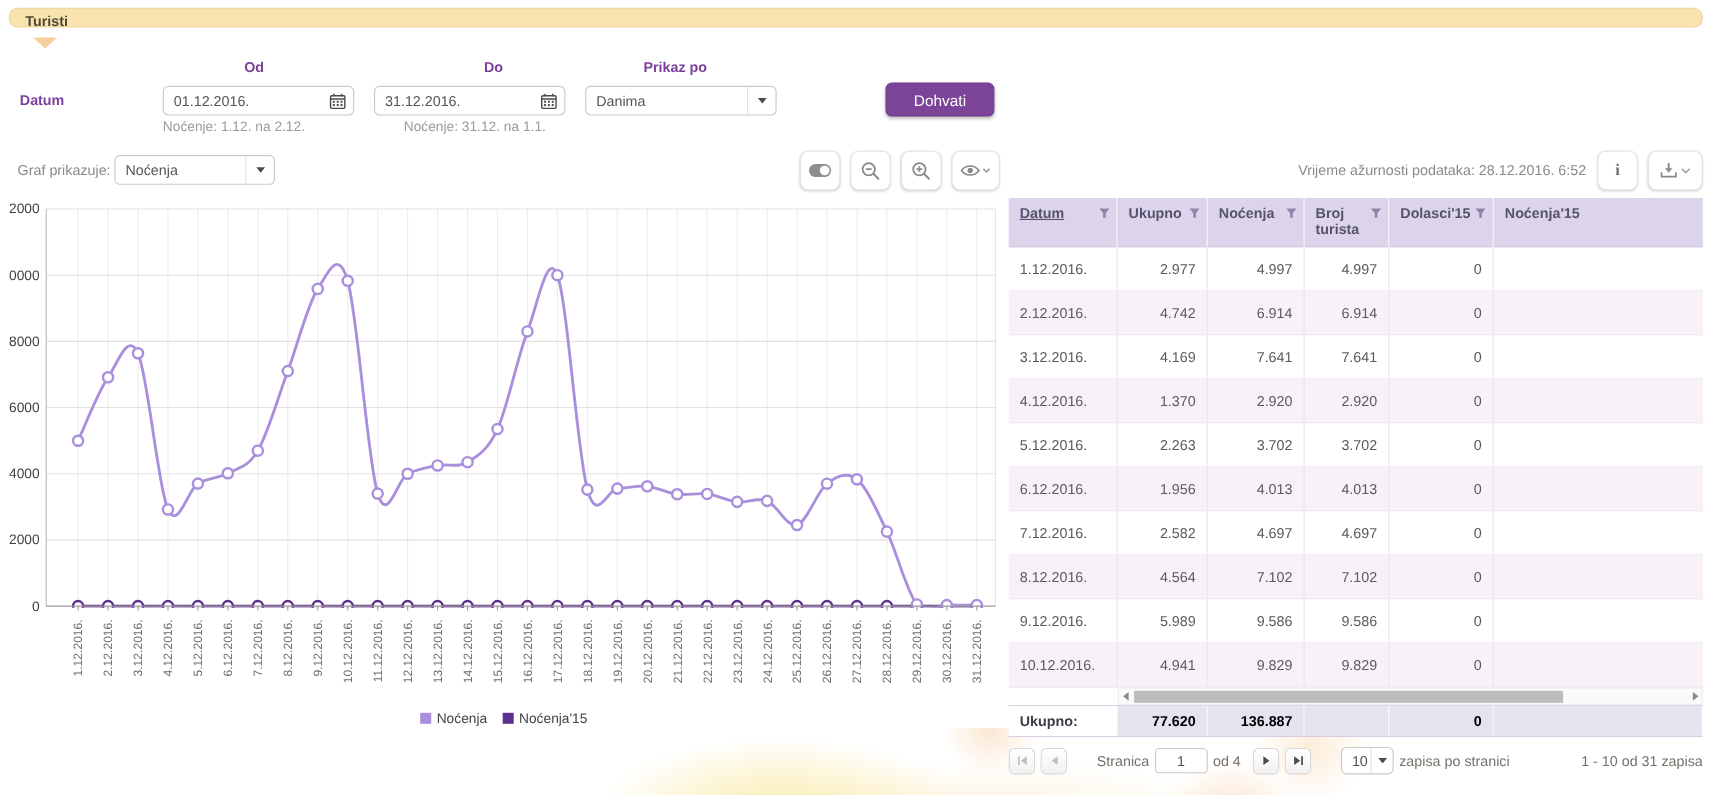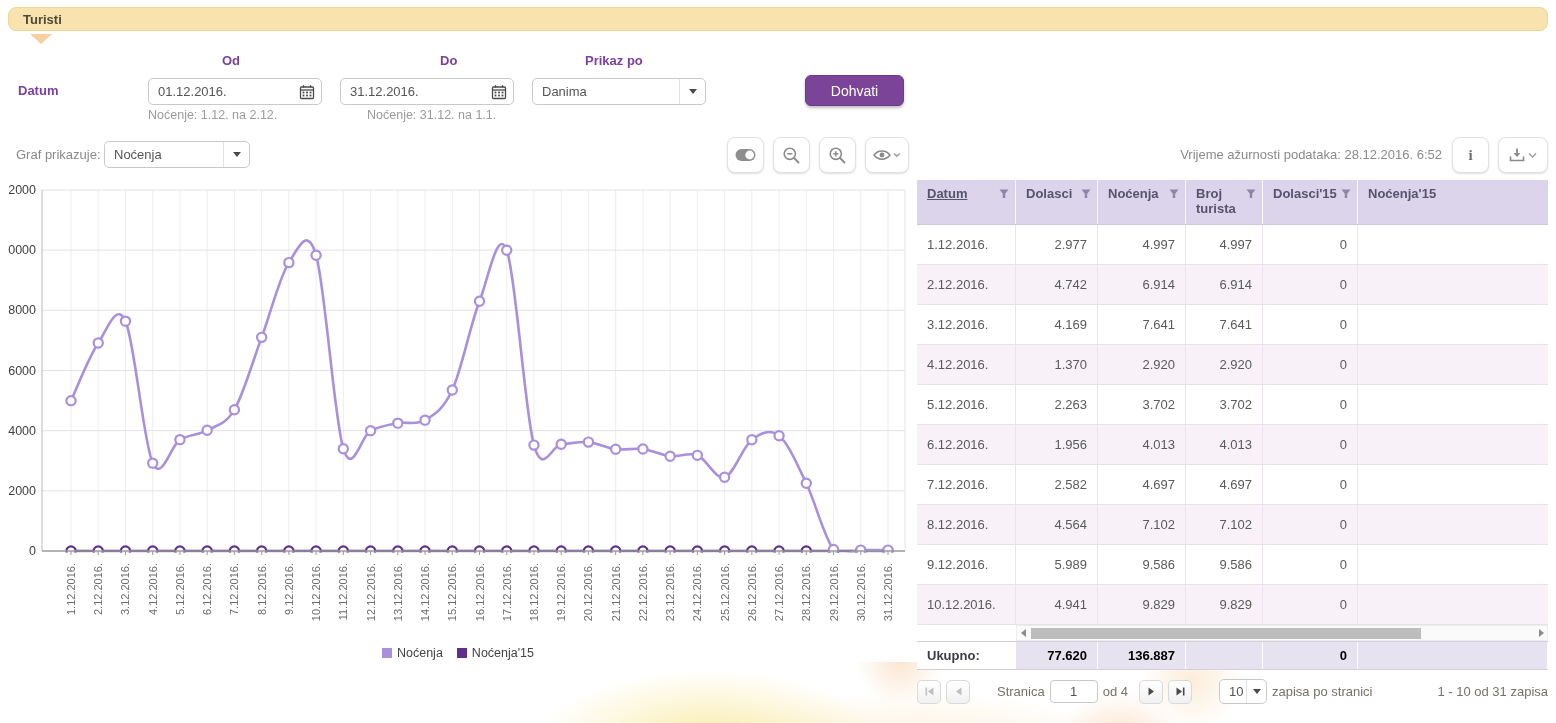--- a/index.html
+++ b/index.html
@@ -11,21 +11,21 @@
   .decor { position:absolute; left:480px; top:662px; width:800px; height:61px; z-index:0;
     background:
       radial-gradient(circle 95px at 640px 95px, rgba(247,199,152,.65), rgba(247,199,152,0) 70%),
       radial-gradient(circle 60px at 420px 0px,  rgba(248,210,170,.55), rgba(248,210,170,0) 72%),
       radial-gradient(circle 70px at 712px 18px, rgba(250,222,185,.55), rgba(250,222,185,0) 72%),
       radial-gradient(ellipse 240px 95px at 230px 75px, rgba(249,233,160,.85), rgba(249,233,160,0) 70%),
       radial-gradient(ellipse 330px 110px at 430px 110px, rgba(250,224,170,.6), rgba(250,224,170,0) 75%);
   }
 
   
-  .tab-bar { position:absolute; left:8px; top:7px; width:1540px; height:24px; background:#f8e3ae;
+  .tab-bar { position:absolute; left:8px; top:7px; width:1540px; height:18px; background:#f8e3ae;
              border:1px solid #edd49d; border-radius:8px; line-height:24px; padding-left:14px;
              font-weight:bold; color:#4d4936; z-index:1; }
   .tab-pointer { position:absolute; left:30px; top:34px; width:0; height:0; z-index:1;
                  border-left:11px solid transparent; border-right:11px solid transparent;
                  border-top:10px solid #f8cf9e; }
 
   .lbl-purple { position:absolute; color:#7b3f9d; font-weight:bold; z-index:1; }
 
   .date-input { position:absolute; width:174px; height:27px; background:#fff; border:1px solid #c9c9c9;
                 border-radius:5px; display:flex; align-items:center; z-index:1; }
@@ -432,21 +432,21 @@
 
   <div class="table">
     <div class="thead">
         <div class="th" style="width: 99px;">
           <span class="th-label sorted">Datum</span>
           <svg width="10" height="10" viewBox="0 0 10 10" style="margin-top:3px;flex:none;">
             <path d="M0.5 0.5 H9.5 L6.2 4.8 V9 H3.8 V4.8 Z" fill="#8c86a8"></path>
           </svg>
         </div>
         <div class="th" style="width: 82px;">
-          <span class="th-label">Dolasci</span>
+          <span class="th-label">Ukupno</span>
           <svg width="10" height="10" viewBox="0 0 10 10" style="margin-top:3px;flex:none;">
             <path d="M0.5 0.5 H9.5 L6.2 4.8 V9 H3.8 V4.8 Z" fill="#8c86a8"></path>
           </svg>
         </div>
         <div class="th" style="width: 88px;">
           <span class="th-label">Noćenja</span>
           <svg width="10" height="10" viewBox="0 0 10 10" style="margin-top:3px;flex:none;">
             <path d="M0.5 0.5 H9.5 L6.2 4.8 V9 H3.8 V4.8 Z" fill="#8c86a8"></path>
           </svg>
         </div>

